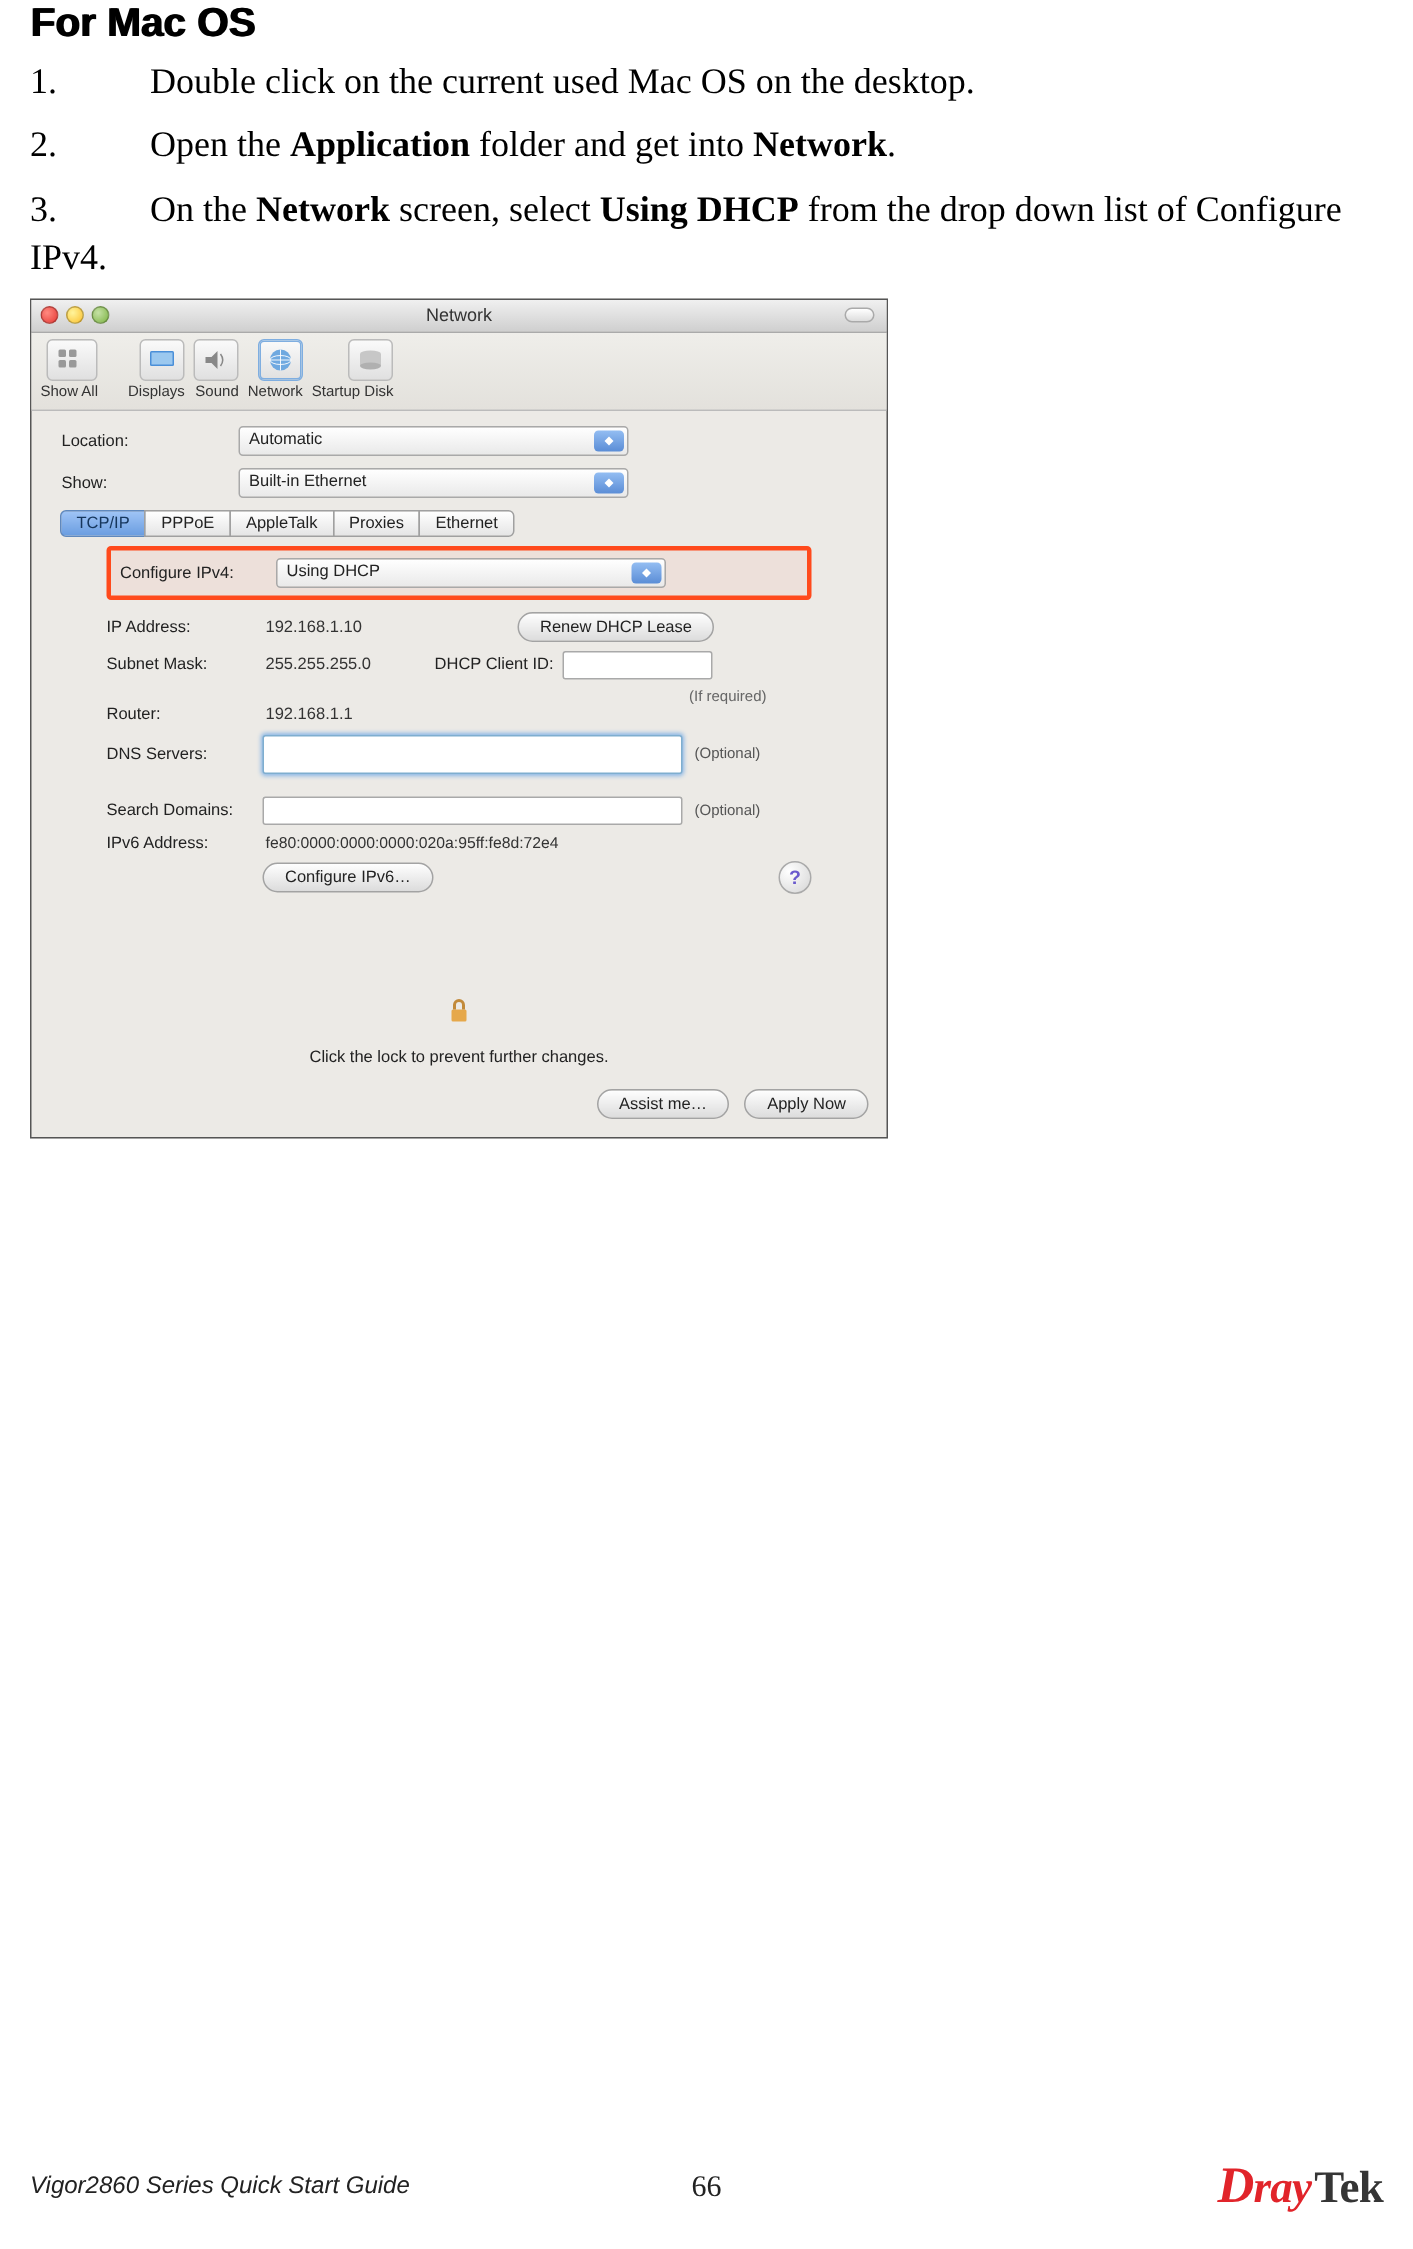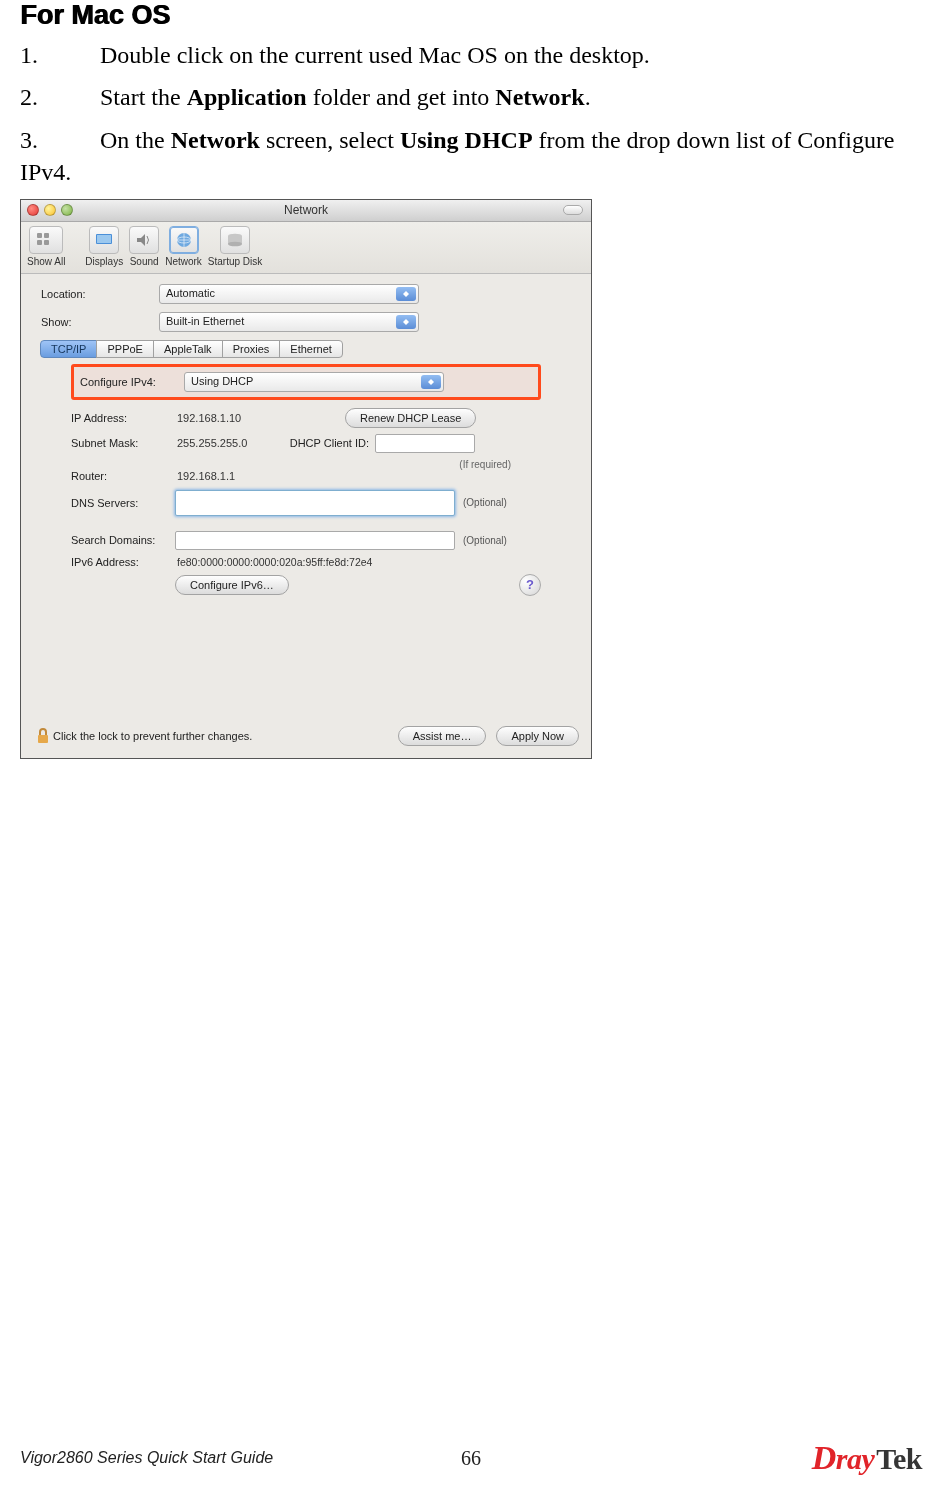--- a/index.html
+++ b/index.html
@@ -82,21 +82,21 @@
     display: flex;
     align-items: flex-start;
     padding: 4px 6px;
     gap: 6px;
     border-bottom: 1px solid #bbb;
     background: linear-gradient(#efeeea, #e3e1dc);
   }
   .tb-item {
     display: flex;
     flex-direction: column;
-    align-items: center;
+    align-items: flex-end;
     font-size: 10px;
     color: #333;
     gap: 2px;
   }
   .tb-ico {
     width: 30px; height: 28px;
     border-radius: 4px;
     border: 1px solid #bbb;
     background: linear-gradient(#fafafa,#e0e0e0);
     display: flex;
@@ -219,21 +219,22 @@
   .note { font-size: 10px; color: #666; }
   .opt { font-size: 10px; color: #555; }
 
   .lock-row {
     position: absolute;
     bottom: 12px;
     left: 12px;
     right: 12px;
     display: flex;
     align-items: center;
-    gap: 0;
+    gap: 15px;
+    flex-direction: column;
   }
   .lock-icon {
     width: 20px; height: 20px;
     display:flex;align-items:center;justify-content:center;
   }
   .lock-row .buttons {
     margin-left: auto;
     display: flex;
     gap: 10px;
   }
@@ -288,21 +289,21 @@
 <body>
 
 <div class="page">
   <h2 class="section-heading">For Mac OS</h2>
 
   <div class="steps">
     <p class="step">
       <span class="step-num">1.</span><span>Double click on the current used Mac OS on the desktop.</span>
     </p>
     <p class="step">
-      <span class="step-num">2.</span><span>Start the </span><span class="bold">Application</span><span> folder and get into </span><span class="bold">Network</span><span>.</span>
+      <span class="step-num">2.</span><span>Open the </span><span class="bold">Application</span><span> folder and get into </span><span class="bold">Network</span><span>.</span>
     </p>
     <p class="step">
       <span class="step-num">3.</span><span>On the </span><span class="bold">Network</span><span> screen, select </span><span class="bold">Using DHCP</span><span> from the drop down list of Configure IPv4.</span>
     </p>
   </div>
 
   <div class="shot">
     <div class="titlebar">
       <div class="traffic">
         <div class="tl red"></div>

